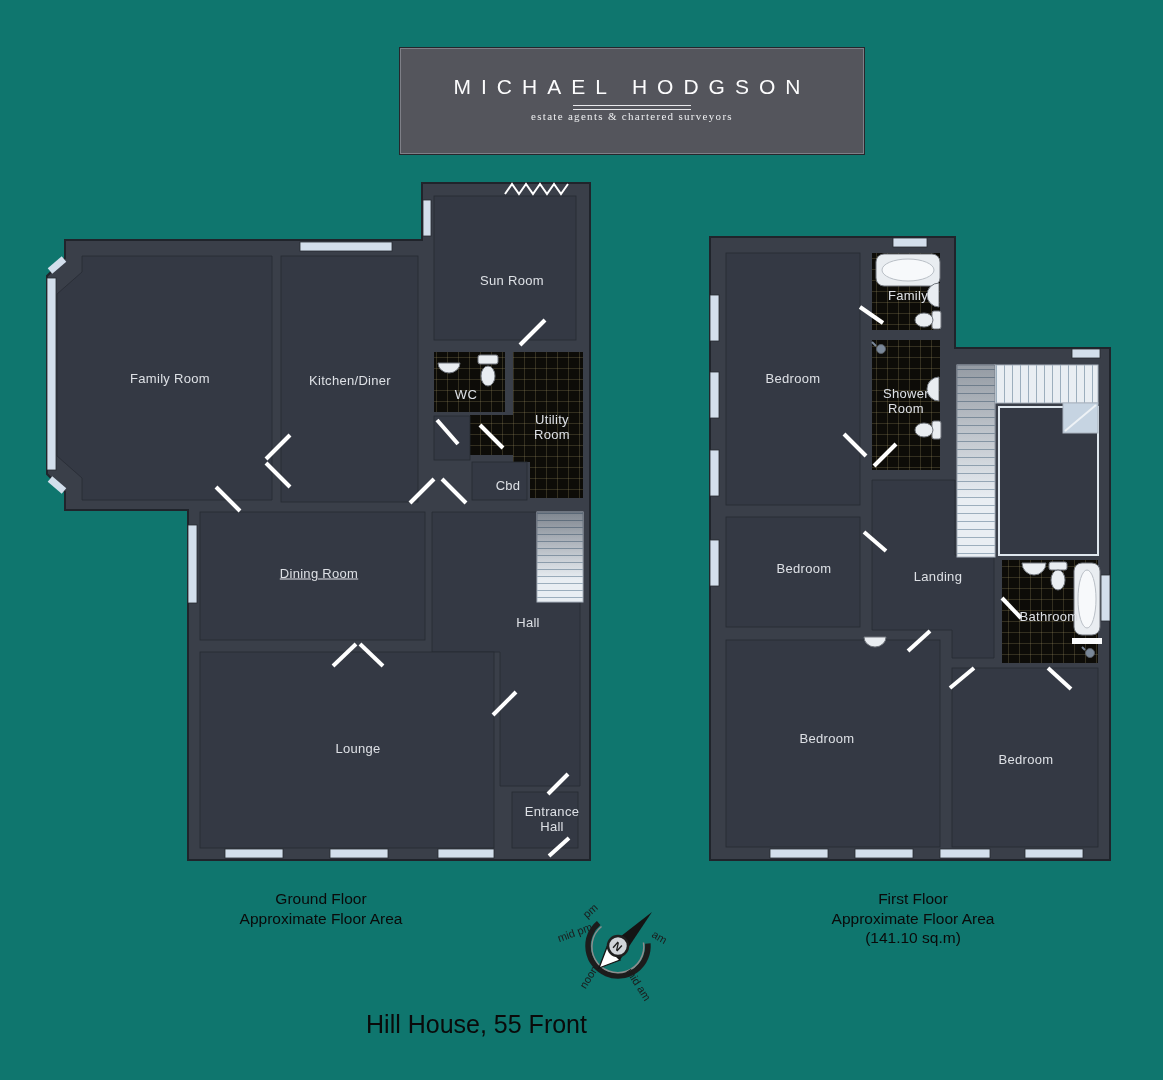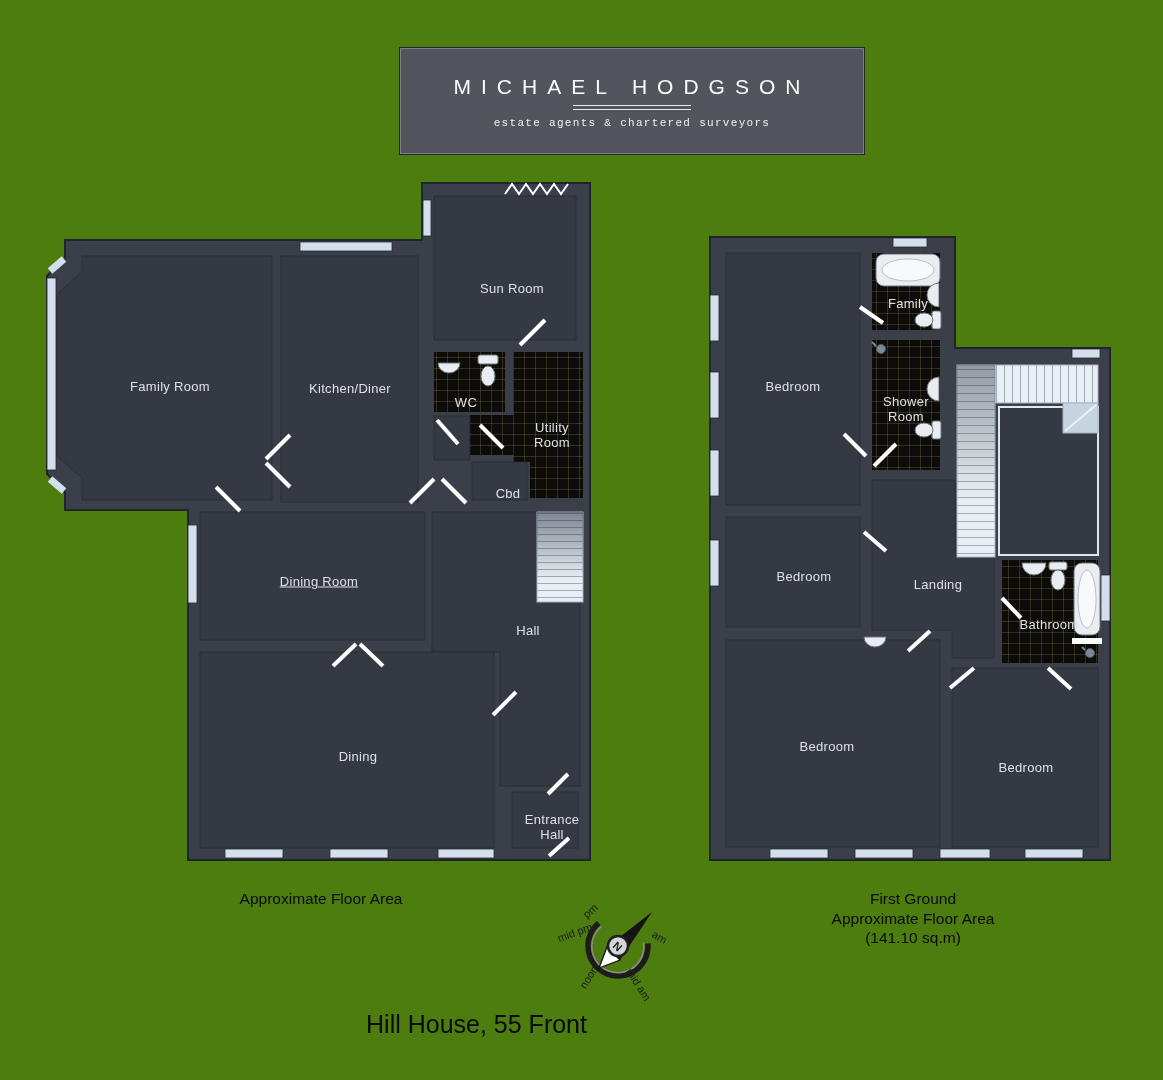--- a/index.html
+++ b/index.html
@@ -1,45 +1,45 @@
 <!DOCTYPE html>
 <html style="--wall: #3a3f49; --floor: #343944; --tile_bg: #0d0c08; --tile_grid: #98885c; --banner_bg: #54555c; --window: #d3dfec; --door: #ffffff; --stairs: #e9eef3; --label_text: #dde0e5; --caption_text: #0a0a0a;"><head>
 <meta charset="utf-8">
 <style>
   html,body{margin:0;padding:0;background:#ffffff;}
   body{width:1163px;height:1080px;position:relative;font-family:"Liberation Sans",sans-serif;overflow:hidden;}
-  .page{position:absolute;inset:0;background:#4d7c0f;}
+  .page{position:absolute;inset:0;background:#0f766e;}
 
   
   .banner{position:absolute;left:399px;top:47px;width:464px;height:106px;
     background:var(--banner_bg,#54555c);border:1px solid #26262c;
     box-shadow:inset 0 0 0 1px #7e7f87;text-align:center;color:#fff;}
   .banner-title{margin-top:27px;font-size:21px;font-weight:400;letter-spacing:10px;color:#fcfcfd;}
   .banner-rule{width:118px;height:3px;margin:6px auto 0;
     border-top:1px solid #e9e9ec;border-bottom:1px solid #e9e9ec;}
-  .banner-sub{margin-top:7px;font-size:11px;font-family:Liberation Mono, monospace;
+  .banner-sub{font-size:11px;font-family:Liberation Serif, serif;
     letter-spacing:1.3px;color:#eff0f2;}
 
   
   .plan{position:absolute;}
   .plan-ground{left:40px;top:170px;width:560px;height:700px;}
   .plan-first{left:700px;top:225px;width:420px;height:645px;}
   .plan svg{position:absolute;left:0;top:0;}
 
   .wall{fill:var(--wall,#3a3f49);stroke:#20242b;stroke-width:2;}
   .floor{fill:var(--floor,#343944);stroke:#272b33;stroke-width:0.8;}
   .window{fill:var(--window,#d3dfec);stroke:#262a31;stroke-width:0.8;}
   .winline{stroke:var(--window,#d3dfec);stroke-width:7;}
   .door{stroke:#ffffff;stroke-width:4;}
   .fix{fill:#e9edf1;stroke:#70757c;stroke-width:1;}
   .zig{stroke:#ffffff;stroke-width:2;fill:none;}
 
   .room-label{position:absolute;transform:translate(-50%,-50%);
     color:var(--label_text,#dde0e5);font-size:13px;line-height:15px;
-    text-align:center;letter-spacing:0.3px;margin-top:8px;}
+    text-align:center;letter-spacing:0.3px;}
   .nw{white-space:nowrap;}
 
   
   .caption{position:absolute;width:360px;text-align:center;
     color:var(--caption_text,#0a0a0a);font-size:15.5px;line-height:19.5px;}
   .caption-g{left:141px;top:889px;}
   .caption-f{left:733px;top:889px;}
   .property-title{position:absolute;left:0;top:1010px;width:953px;text-align:center;
     font-size:25px;color:var(--caption_text,#0a0a0a);}
 
@@ -138,21 +138,21 @@
     </svg>
 
     <div class="room-label nw" style="left:130px;top:208px;">Family Room</div>
     <div class="room-label nw" style="left:310px;top:210px;">Kitchen/Diner</div>
     <div class="room-label nw" style="left:472px;top:110px;">Sun Room</div>
     <div class="room-label nw" style="left:426px;top:224px;">WC</div>
     <div class="room-label" style="left:512px;top:257px;width:52px;">Utility Room</div>
     <div class="room-label nw" style="left:468px;top:315px;">Cbd</div>
     <div class="room-label nw" style="left:279px;top:403px;text-decoration:underline;">Dining Room</div>
     <div class="room-label nw" style="left:488px;top:452px;">Hall</div>
-    <div class="room-label nw" style="left:318px;top:578px;">Dining</div>
+    <div class="room-label nw" style="left:318px;top:578px;">Lounge</div>
     <div class="room-label" style="left:512px;top:649px;width:76px;">Entrance Hall</div>
   </div>
 
   <div class="plan plan-first">
     <svg width="420" height="645" viewBox="0 0 420 645">
       <defs>
         <pattern id="tileF" width="11" height="11" patternUnits="userSpaceOnUse">
           <rect width="11" height="11" fill="#0d0c08"></rect>
           <path d="M11,0 H0 V11" fill="none" stroke="#98885c" stroke-opacity="0.55" stroke-width="1"></path>
         </pattern>
@@ -260,24 +260,25 @@
     <div class="room-label nw" style="left:208px;top:70px;">Family</div>
     <div class="room-label" style="left:206px;top:176px;width:64px;">Shower Room</div>
     <div class="room-label nw" style="left:104px;top:343px;">Bedroom</div>
     <div class="room-label nw" style="left:238px;top:351px;">Landing</div>
     <div class="room-label nw" style="left:349px;top:391px;">Bathroom</div>
     <div class="room-label nw" style="left:127px;top:513px;">Bedroom</div>
     <div class="room-label nw" style="left:326px;top:534px;">Bedroom</div>
   </div>
 
   <div class="caption caption-g">
+    <div>Ground Floor</div>
     <div>Approximate Floor Area</div>
   </div>
   <div class="caption caption-f">
-    <div>First Ground</div>
+    <div>First Floor</div>
     <div>Approximate Floor Area</div>
     <div>(141.10 sq.m)</div>
   </div>
 
   <svg class="compass" viewBox="0 0 140 130">
     <g>
       <path d="M50.7,42 A30,30 0 1 0 99.9,62.4" stroke="#1c1c1c" stroke-width="5.5" fill="none"></path>
       <path d="M53.5,45.5 A26,26 0 1 0 95.5,61.5" stroke="#8d8d8d" stroke-width="1.5" fill="none"></path>
     </g>
     <g>

